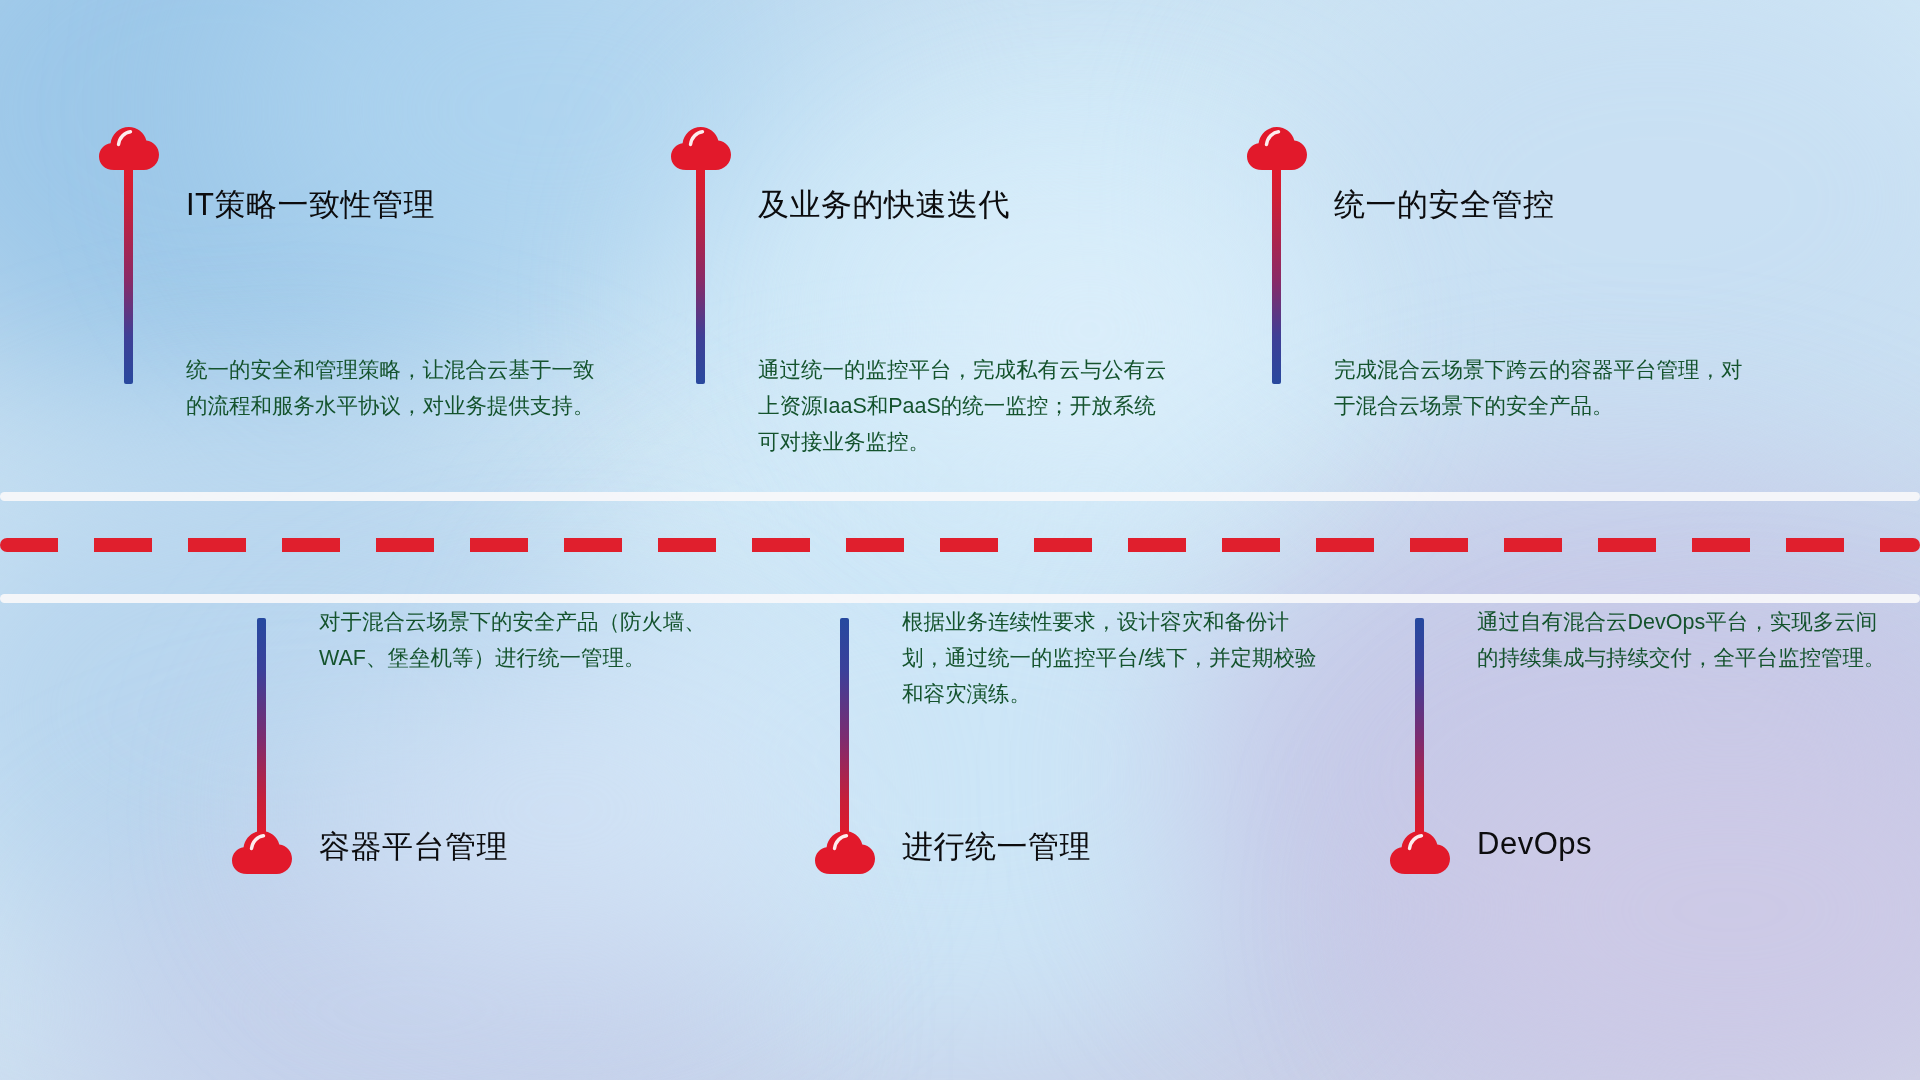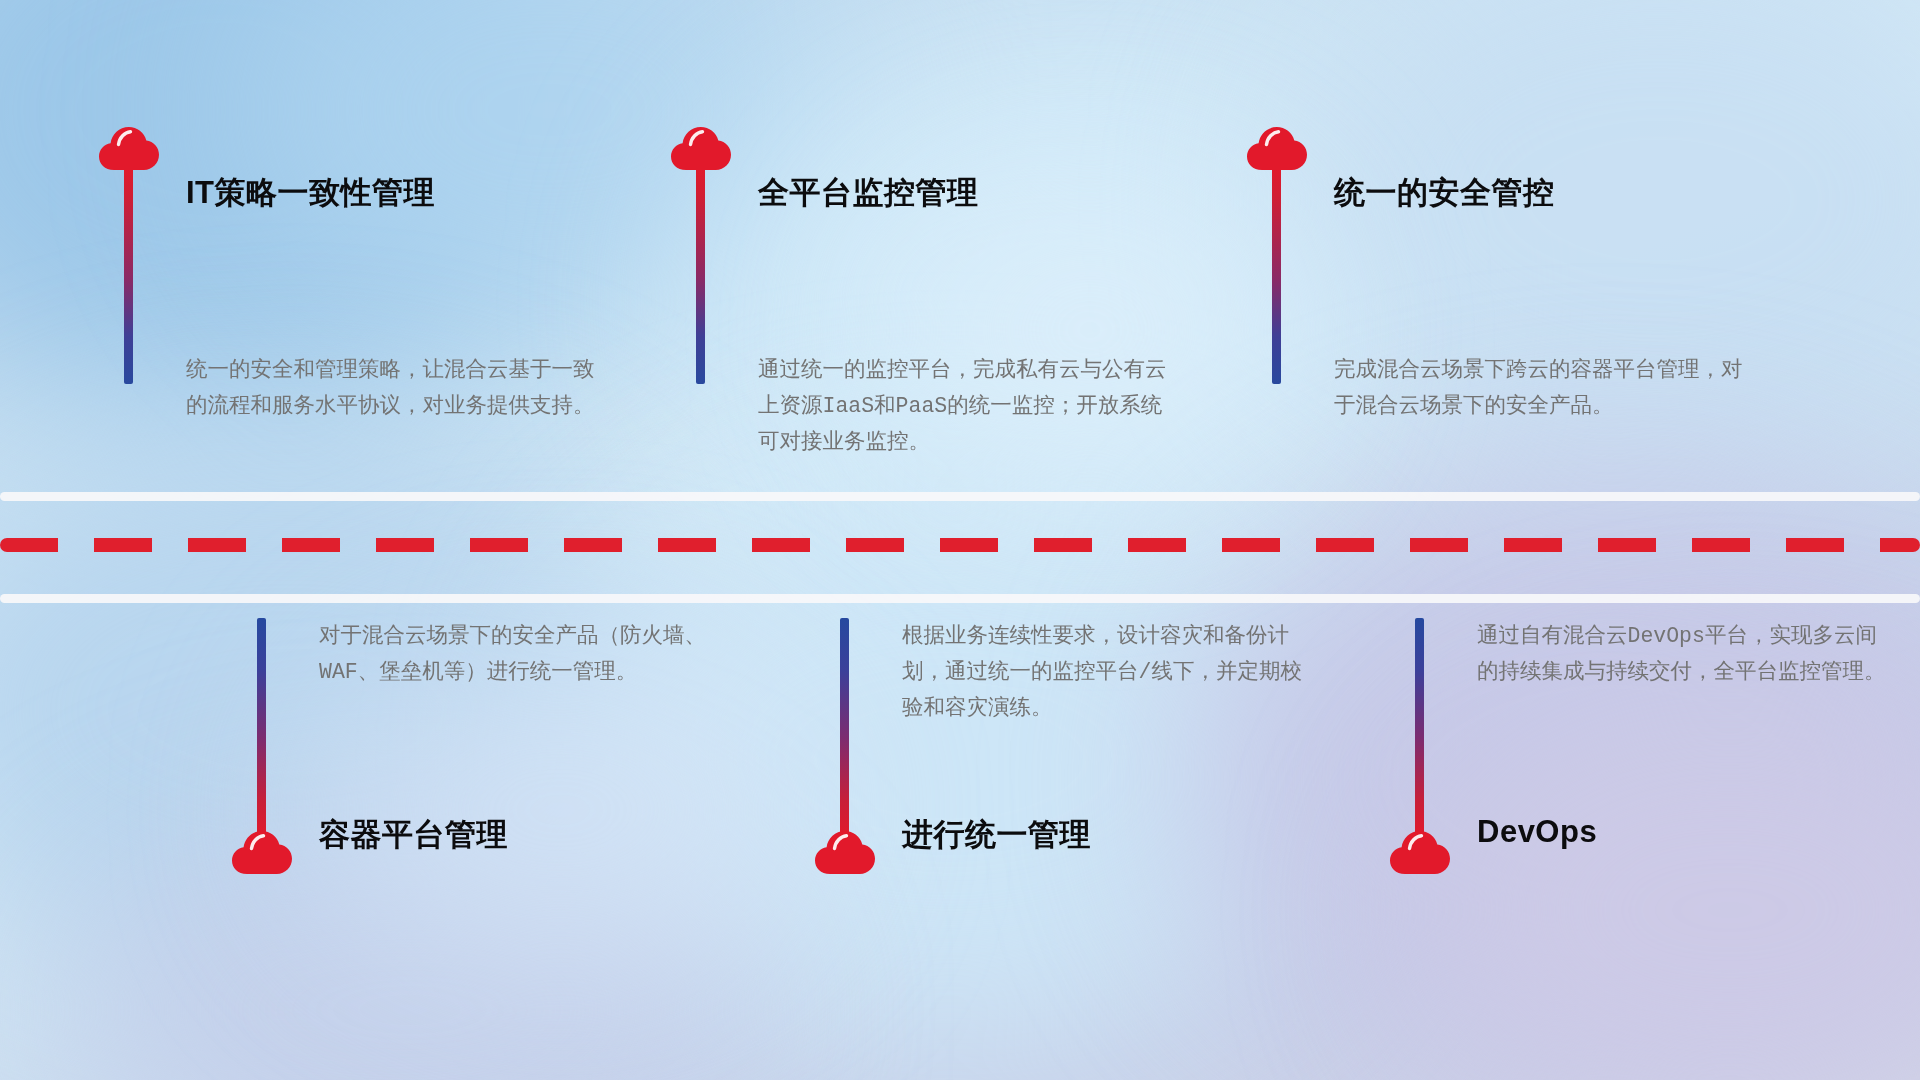--- a/index.html
+++ b/index.html
@@ -61,45 +61,45 @@
     position:absolute; width:9px; border-radius:2px;
   }
   .stem.down { background:linear-gradient(to bottom,#e2192b 0%,#d11e33 14%,#8a2a66 52%,#3f3f96 78%,#29499e 100%); }
   .stem.up   { background:linear-gradient(to bottom,#26499f 0%,#3b409a 24%,#7c2c70 55%,#c81f38 84%,#e2192b 100%); }
 
   .cloud-icon { position:absolute; width:64px; height:48px; }
 
   .col-title {
     position:absolute;
     font-size:31px;
-    font-weight:bold;
+    font-weight:normal;
     color:#0c0c0e;
     letter-spacing:.5px;
     white-space:nowrap;
+    margin-top:12px;
   }
   .col-body {
     position:absolute;
     font-size:21.5px;
     line-height:36px;
-    color:#737373;
+    color:#14532d;
     width:415px;
-    font-family:Liberation Mono, monospace;
   }
 
   
   .row-top .stem   { top:166px; height:218px; }
   .row-top .cloud-icon { top:124px; left:-27px; }
   .row-top .col-title  { top:172px; left:62px; }
   .row-top .col-body   { top:352px; left:62px; }
 
   
   .row-bot .stem   { top:618px; height:218px; }
   .row-bot .cloud-icon { top:828px; left:-27px; }
   .row-bot .col-title  { top:814px; left:62px; }
-  .row-bot .col-body   { top:618px; left:62px; }
+  .row-bot .col-body   { top:604px; left:62px; }
 </style>
 </head>
 <body>
 
 <div id="bg-base"></div>
 <div class="blob" id="blob-a"></div>
 <div class="blob" id="blob-b"></div>
 <div class="blob" id="blob-c"></div>
 <div class="blob" id="blob-d"></div>
 <div class="blob" id="blob-e"></div>
@@ -123,21 +123,21 @@
 </div>
 
 <div class="col row-top" style="left:696px;">
   <div class="stem down"></div>
   <span class="cloud-icon">
     <svg viewBox="0 0 64 48" width="64" height="48">
       <path d="M17 46 C7.6 46 2 40 2 32.5 C2 25.8 7 20.3 13.6 19.3 C14.6 10.2 22.3 3 31.8 3 C40.2 3 47.3 8.7 49.3 16.4 C56.6 17.3 62 23.3 62 30.8 C62 39.2 55.2 46 46.8 46 Z" fill="#e2192b"></path>
       <path d="M21.5 20.5 C22.5 13.5 27.5 8.5 33.5 7.8" stroke="#ffffff" stroke-width="3.4" stroke-linecap="round" fill="none" opacity="0.92"></path>
     </svg>
   </span>
-  <div class="col-title">全平台监控管理</div>
+  <div class="col-title">及业务的快速迭代</div>
   <div class="col-body">通过统一的监控平台，完成私有云与公有云上资源IaaS和PaaS的统一监控；开放系统可对接业务监控。</div>
 </div>
 
 <div class="col row-top" style="left:1272px;">
   <div class="stem down"></div>
   <span class="cloud-icon">
     <svg viewBox="0 0 64 48" width="64" height="48">
       <path d="M17 46 C7.6 46 2 40 2 32.5 C2 25.8 7 20.3 13.6 19.3 C14.6 10.2 22.3 3 31.8 3 C40.2 3 47.3 8.7 49.3 16.4 C56.6 17.3 62 23.3 62 30.8 C62 39.2 55.2 46 46.8 46 Z" fill="#e2192b"></path>
       <path d="M21.5 20.5 C22.5 13.5 27.5 8.5 33.5 7.8" stroke="#ffffff" stroke-width="3.4" stroke-linecap="round" fill="none" opacity="0.92"></path>
     </svg>

